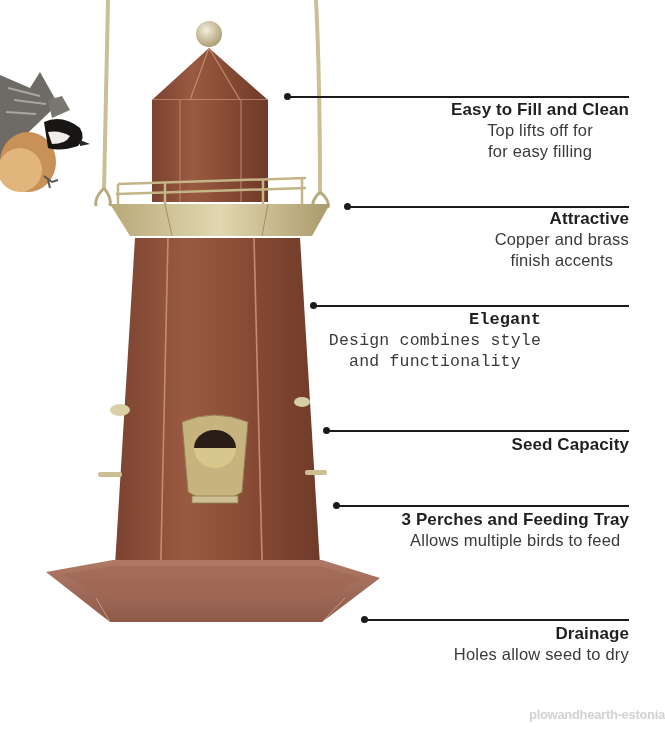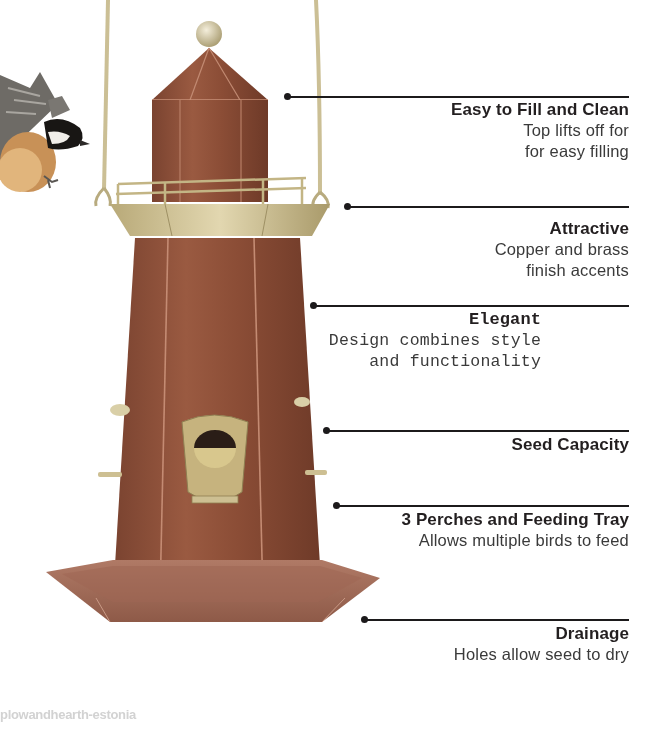--- a/index.html
+++ b/index.html
@@ -7,24 +7,24 @@
   body { position: relative; font-family: "Liberation Sans", "DejaVu Sans", sans-serif; }
 
   .scene { position: absolute; left: 0; top: 0; width: 665px; height: 731px; }
 
   
   .callout { position: absolute; }
   .callout .leader { position: absolute; height: 2px; background: #1c1a1b; }
   .callout .dot { position: absolute; width: 7px; height: 7px; border-radius: 50%; background: #1c1a1b; }
   .callout .text { position: absolute; right: 36px; text-align: right; white-space: nowrap; }
   .callout .title { font-weight: bold; font-size: 17px; color: #231f20; line-height: 21px; letter-spacing: 0.1px; }
-  .callout .desc { font-size: 16.5px; color: #3a3a3a; line-height: 21px; letter-spacing: 0.2px; }
+  .callout .desc { font-size: 16.5px; color: #3a3a3a; line-height: 21px; letter-spacing: 0.2px; text-align: center; }
 
   .watermark {
-    position: absolute; left: 0; width: 665px; top: 707px; text-align: left;
+    position: absolute; left: 0; width: 665px; top: 707px; text-align: right;
     font-size: 13px; font-weight: bold; color: #d2d2d2; letter-spacing: -0.3px;
   }
 </style>
 </head>
 <body>
 
 <div class="scene">
 
   <svg width="665" height="731" viewBox="0 0 665 731" style="position:absolute;left:0;top:0">
     <defs>
@@ -121,21 +121,21 @@
     <div class="text" style="top:99px;">
       <div class="title">Easy to Fill and Clean</div>
       <div class="desc">Top lifts off for</div>
       <div class="desc">for easy filling</div>
     </div>
   </div>
 
   <div class="callout" style="left:0;top:0;width:665px;height:731px;">
     <div class="dot" style="left:344px;top:203px;"></div>
     <div class="leader" style="left:348px;top:206px;width:281px;"></div>
-    <div class="text" style="top:218px;">
+    <div class="text" style="top:208px;">
       <div class="title">Attractive</div>
       <div class="desc">Copper and brass</div>
       <div class="desc">finish accents</div>
     </div>
   </div>
 
   <div class="callout" style="left:0;top:0;width:577px;height:731px;font-family:Liberation Mono, monospace;">
     <div class="dot" style="left:310px;top:302px;"></div>
     <div class="leader" style="left:314px;top:305px;width:315px;"></div>
     <div class="text" style="top:309px;">

